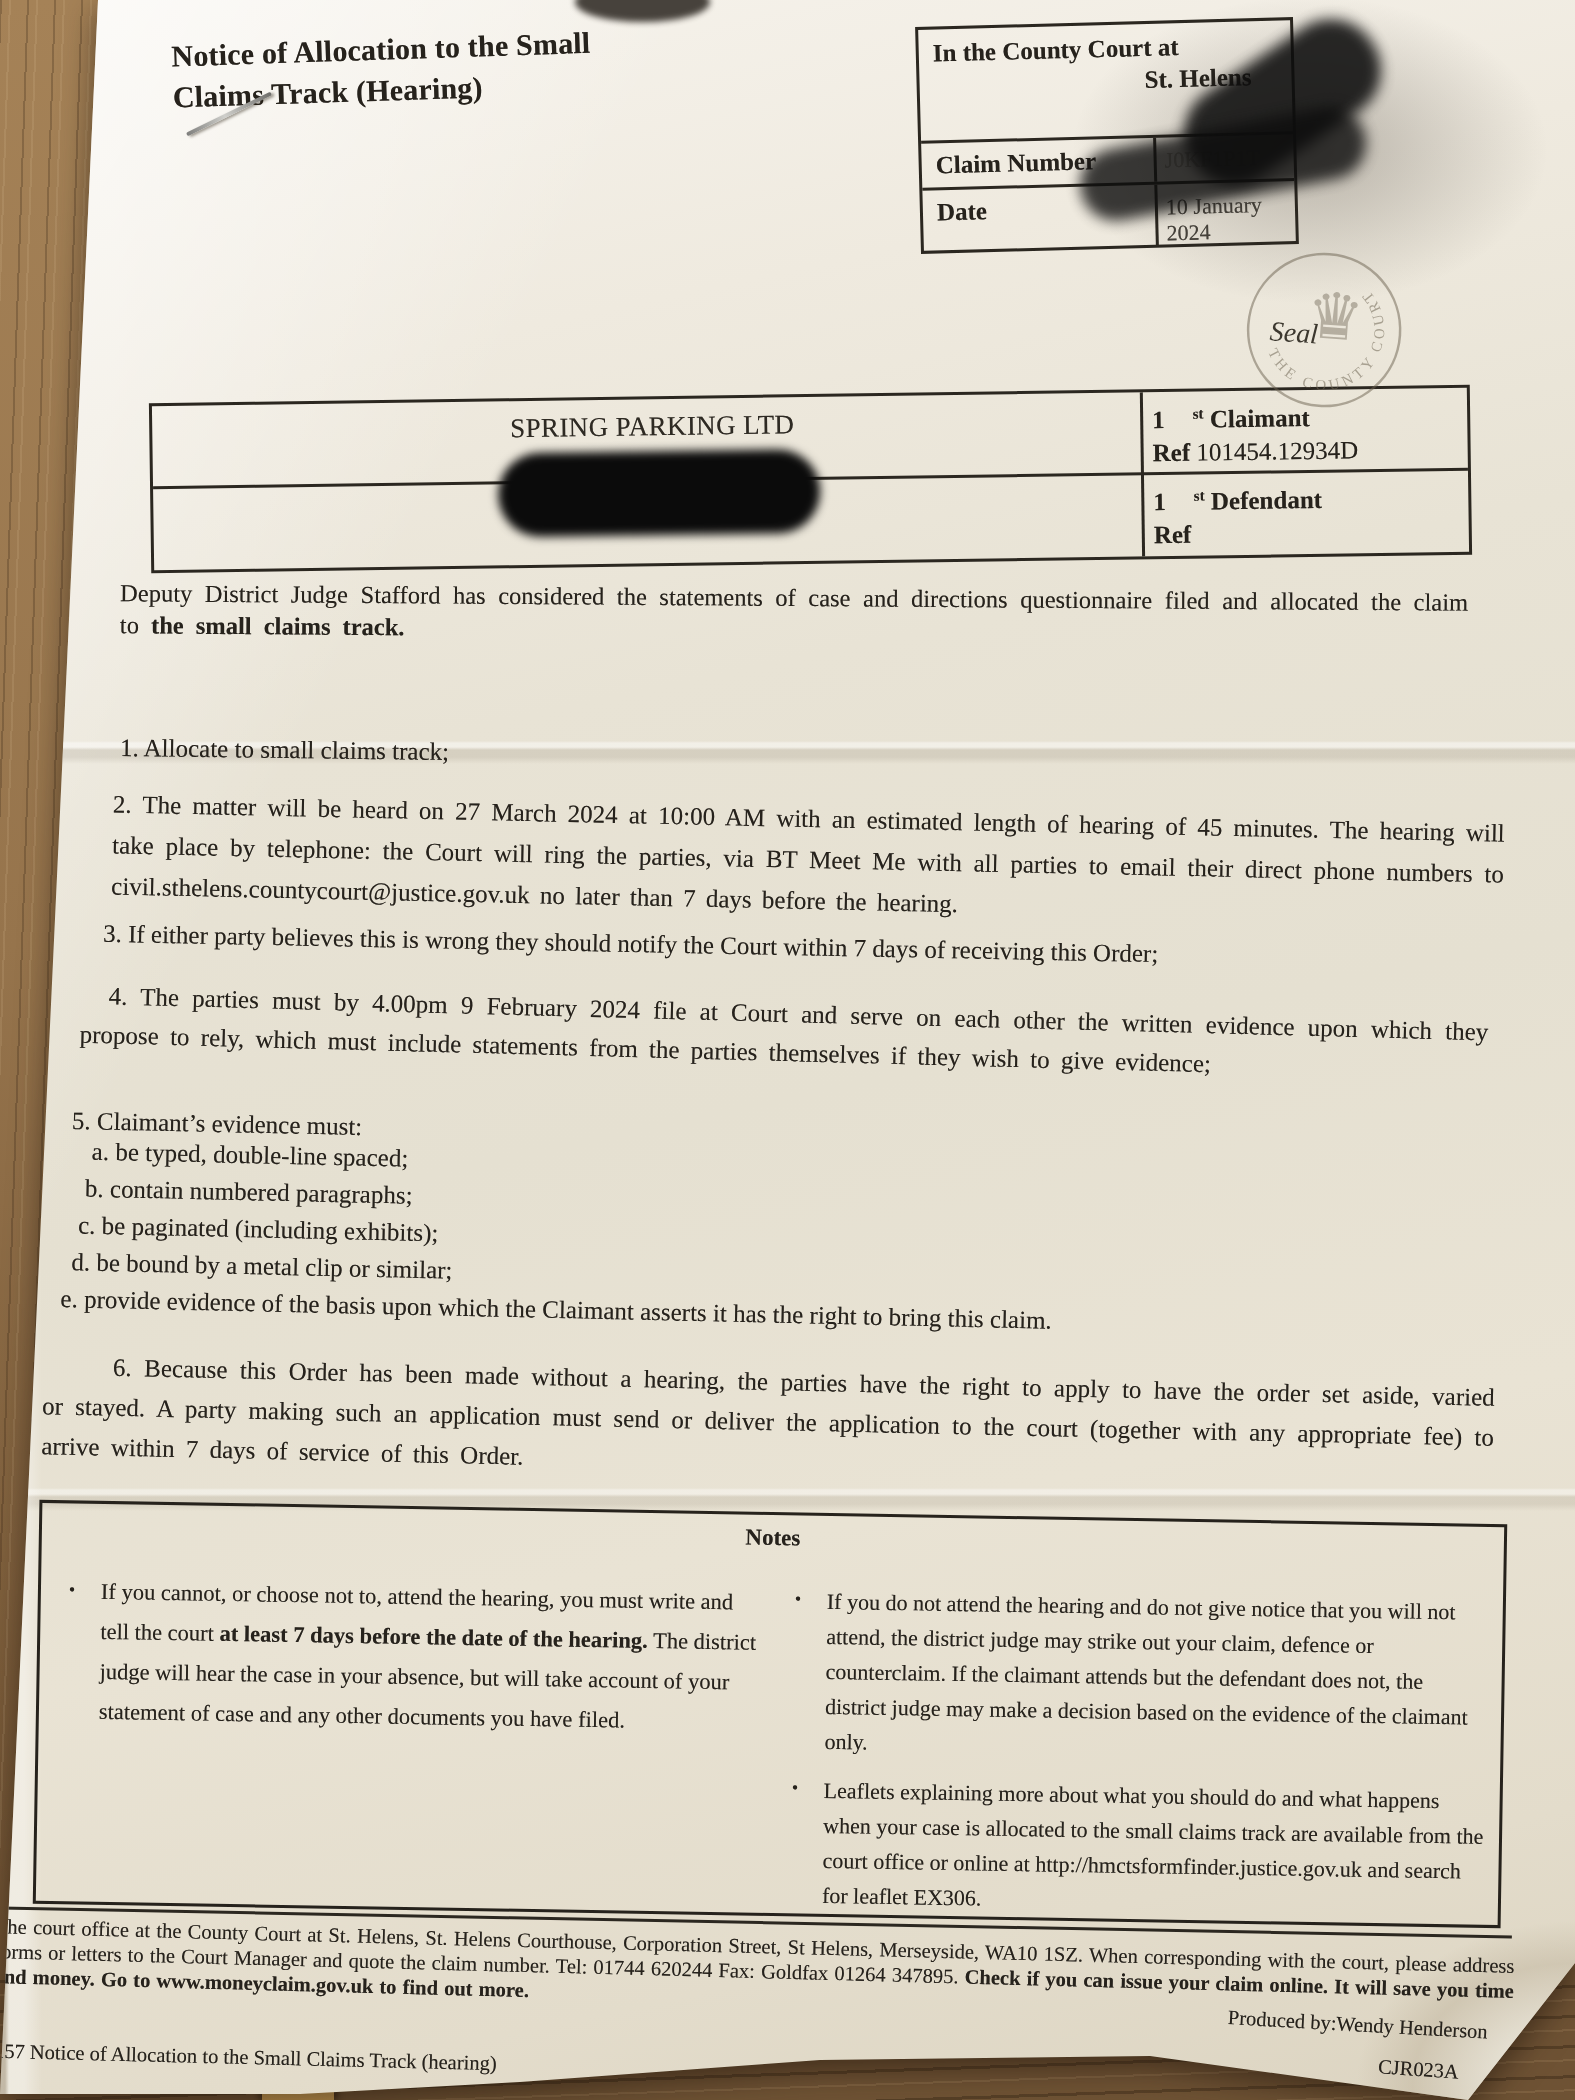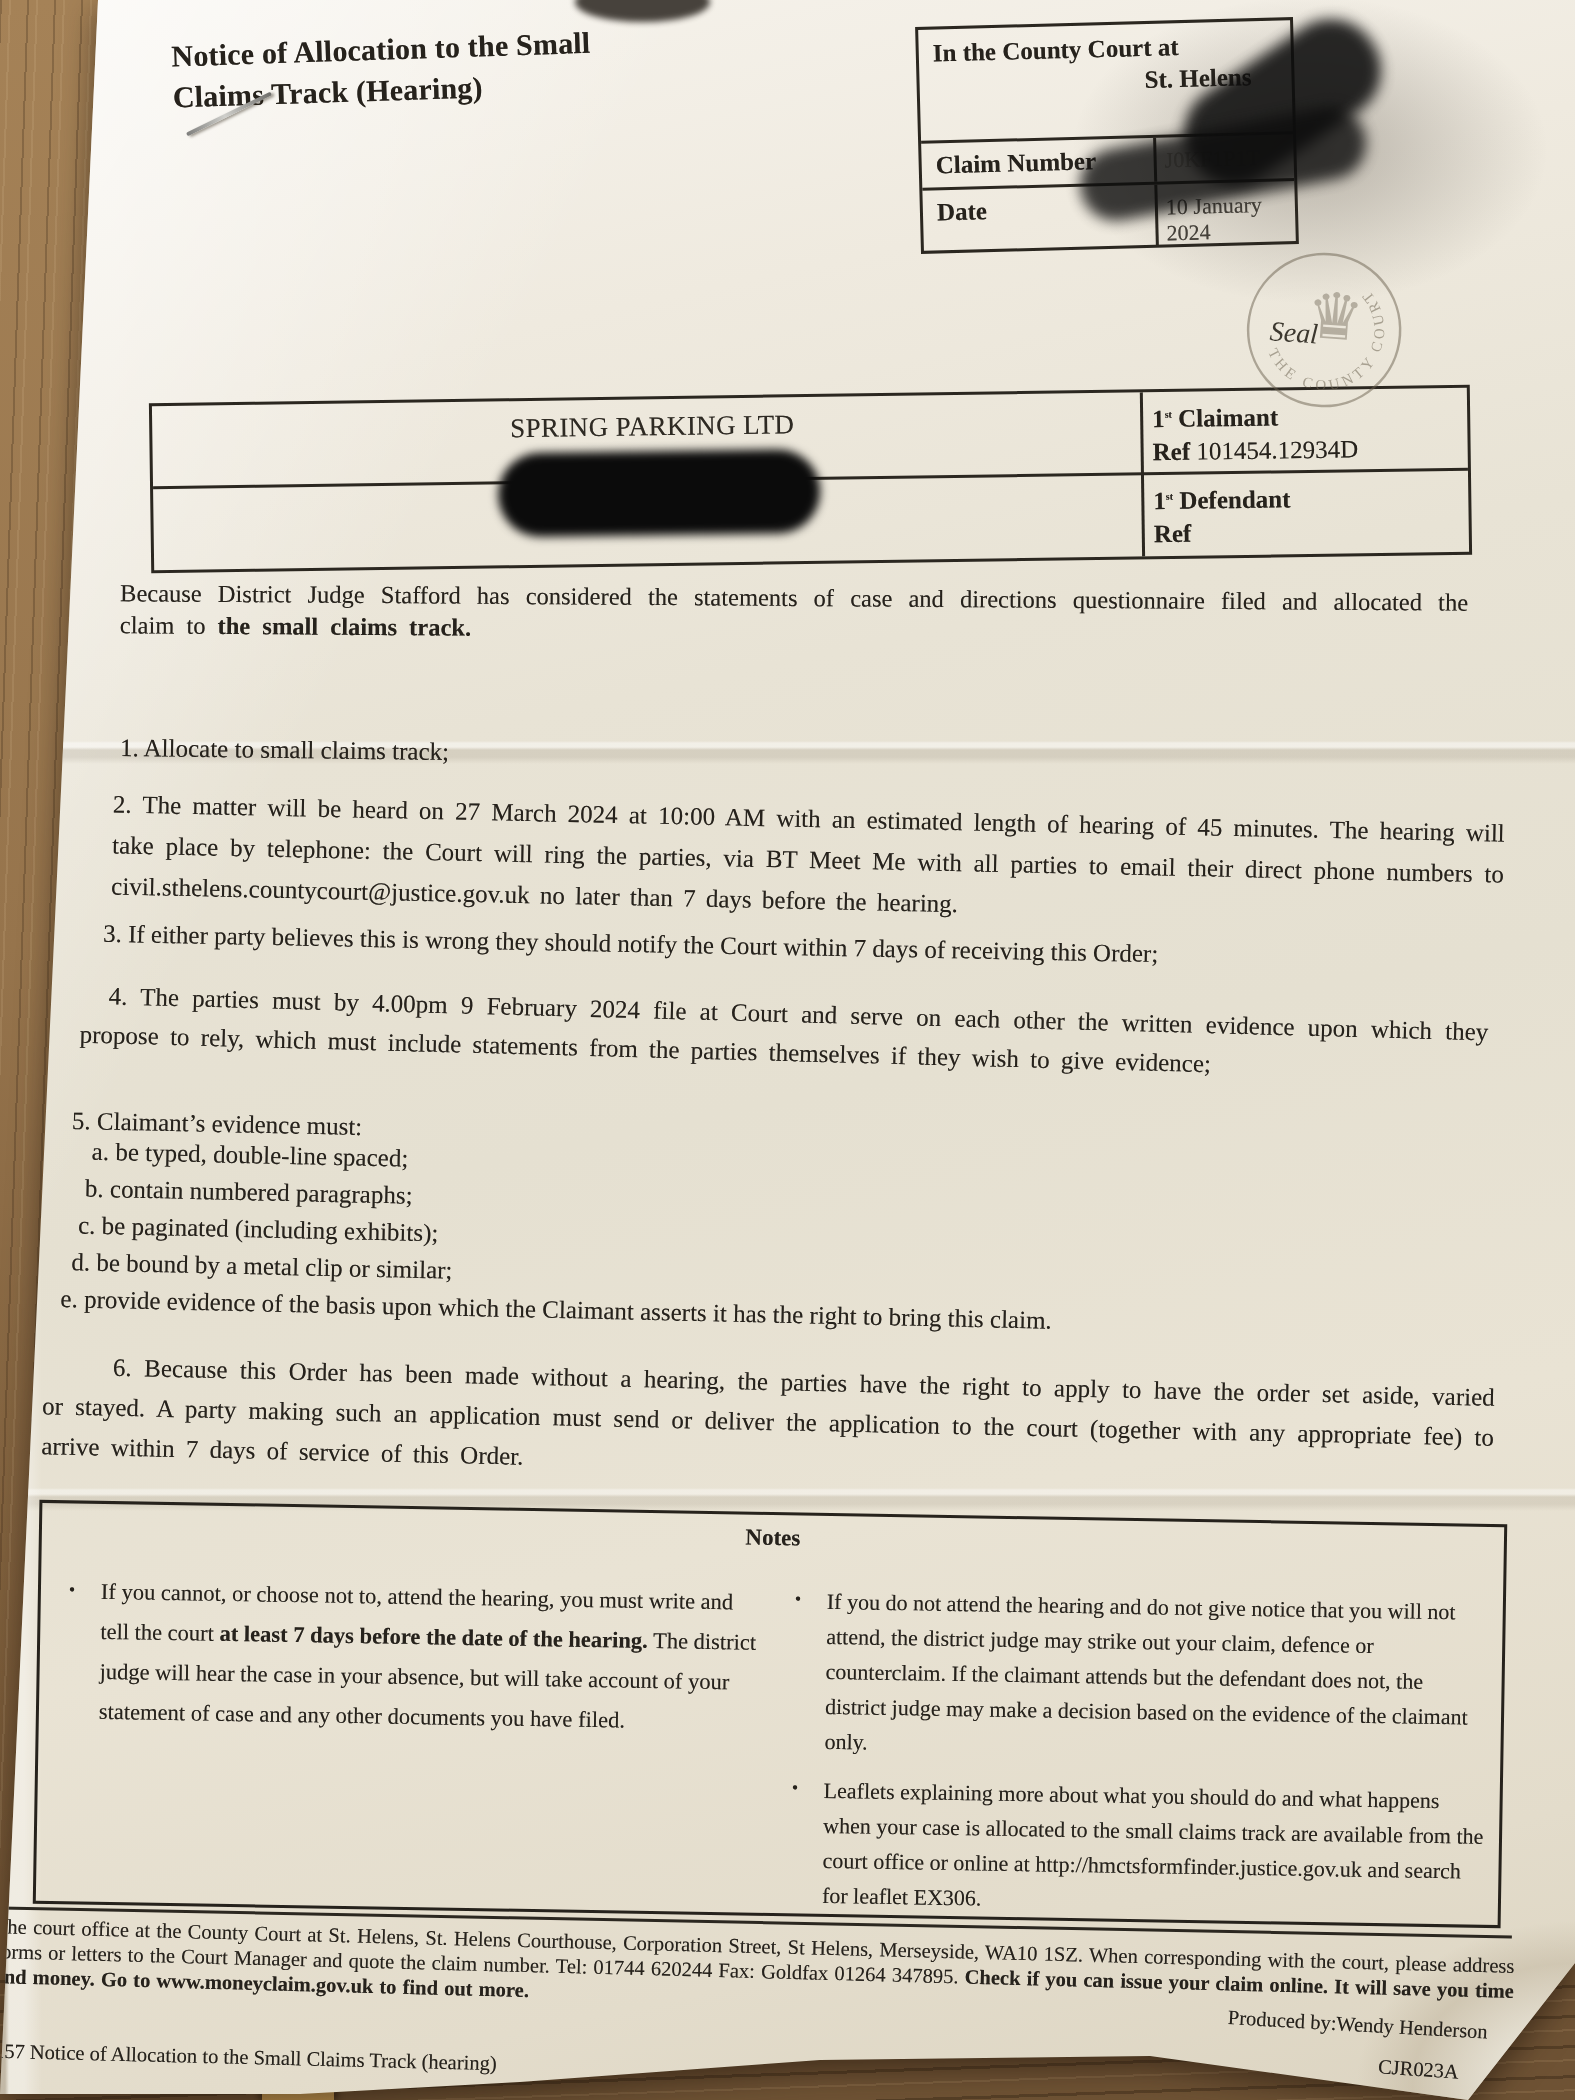--- a/index.html
+++ b/index.html
@@ -54,21 +54,21 @@
   .seal{position:absolute;left:1232px;top:246px;width:184px;height:172px;z-index:2;transform:rotate(4deg);}
   
   .party-table{left:150px;top:394px;width:1315px;height:164px;border:3px solid #2b2720;
     transform:rotate(-0.8deg);}
   .pt-vline{position:absolute;left:988px;top:0;bottom:0;width:3px;background:#2b2720;}
   .pt-hline{position:absolute;left:0;right:0;top:80px;height:3px;background:#2b2720;}
   .pt-claimant-name{position:absolute;left:150px;top:12px;width:700px;text-align:center;
     font-size:27px;letter-spacing:.4px;color:#2e2a23;}
   .pt-cell{position:absolute;left:1000px;width:310px;font-weight:bold;font-size:25px;line-height:33px;}
   .pt-c1{top:6px;}.pt-c2{top:88px;}
-  .pt-cell sup{font-size:10px;}
+  .pt-cell sup{font-size:15px;margin-left:28px;}
   .pt-ref{font-weight:bold;}
   .pt-ref .refnum{font-weight:normal;}
   .redact-defendant{position:absolute;left:345px;top:52px;width:322px;height:84px;border-radius:42px;
     background:#0b0b0b;filter:blur(5px);z-index:4;}
   
   .para{text-align:justify;}
   .intro{left:120px;top:582px;width:1348px;font-size:24.5px;line-height:32px;word-spacing:6px;transform:rotate(.4deg);}
   .o1{left:120px;top:736px;font-size:25px;transform:rotate(.7deg);}
   .o2{left:112px;top:798px;width:1392px;font-size:25px;line-height:41px;word-spacing:4px;transform:rotate(1.2deg);}
   .o3{left:103px;top:930px;font-size:25px;transform:rotate(1.1deg);}
@@ -157,21 +157,21 @@
         <span class="pt-ref"><span>Ref</span><span class="refnum"> 101454.12934D</span></span>
       </div>
       <div class="pt-cell pt-c2">
         <span><span>1</span><sup>st</sup><span> Defendant</span></span><br>
         <span class="pt-ref">Ref</span>
       </div>
       <div class="redact-defendant"></div>
     </div>
 
     <div class="blk para intro">
-      <span>Because District Judge Stafford has considered the statements of case and directions questionnaire filed and allocated the claim to </span><b>the small claims track.</b>
+      <span>Deputy District Judge Stafford has considered the statements of case and directions questionnaire filed and allocated the claim to </span><b>the small claims track.</b>
     </div>
 
     <div class="blk o1">1. Allocate to small claims track;</div>
     <div class="blk para o2">2. The matter will be heard on 27 March 2024 at 10:00 AM with an estimated length of hearing of 45 minutes. The hearing will take place by telephone: the Court will ring the parties, via BT Meet Me with all parties to email their direct phone numbers to civil.sthelens.countycourt@justice.gov.uk no later than 7 days before the hearing.</div>
     <div class="blk o3">3. If either party believes this is wrong they should notify the Court within 7 days of receiving this Order;</div>
     <div class="blk para o4">4. The parties must by 4.00pm 9 February 2024 file at Court and serve on each other the written evidence upon which they propose to rely, which must include statements from the parties themselves if they wish to give evidence;</div>
     <div class="blk o5">5. Claimant’s evidence must:</div>
 
     <div class="blk evlist">
       <div class="ev-a">a. be typed, double-line spaced;</div>

